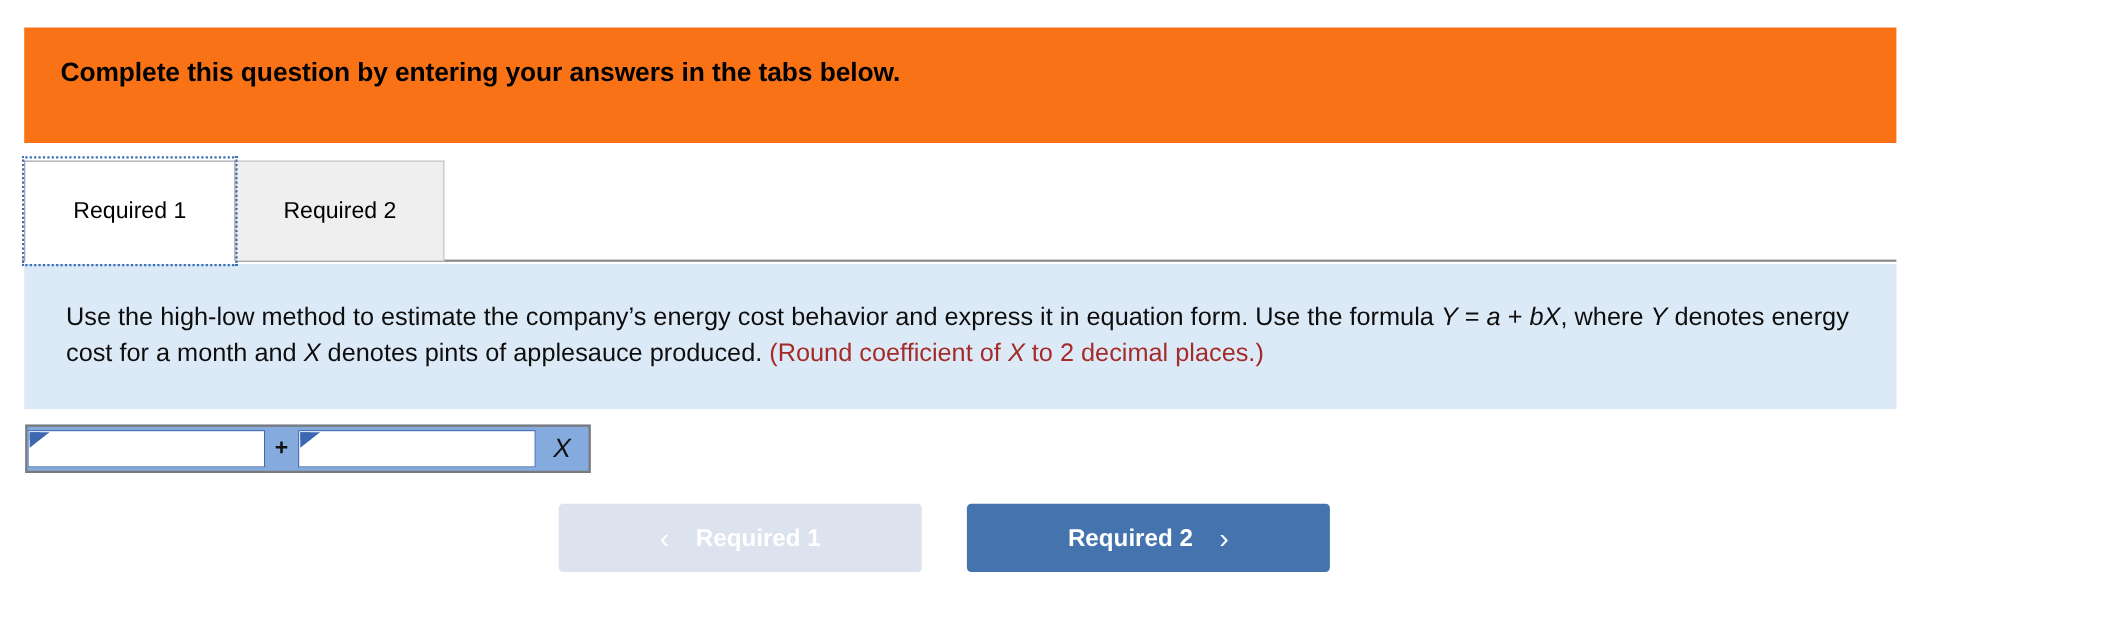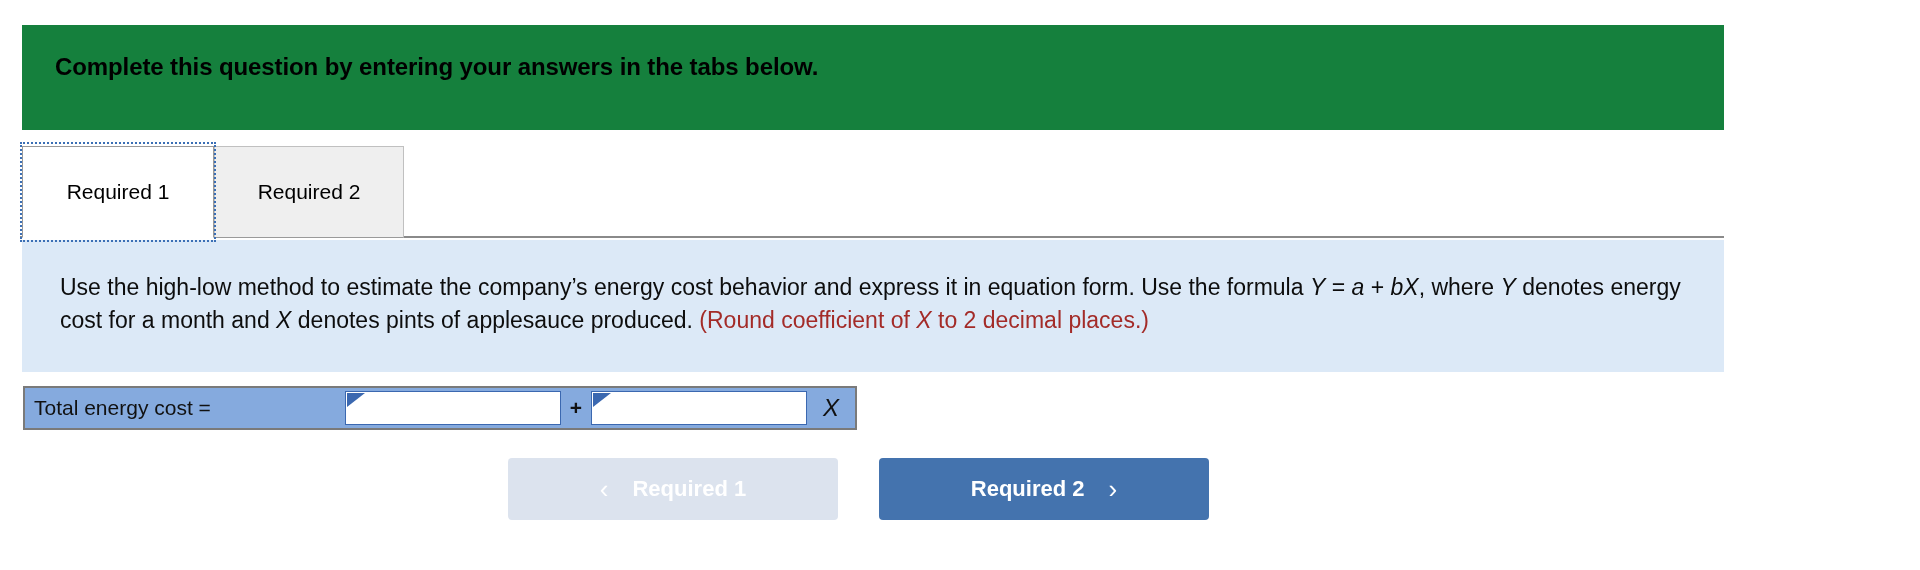--- a/index.html
+++ b/index.html
@@ -19,21 +19,21 @@
     height: 570px;
   }
 
   
   .banner {
     position: absolute;
     left: 22px;
     top: 25px;
     width: 1702px;
     height: 105px;
-    background: #15803d;
+    background: #f97316;
     box-sizing: border-box;
   }
   .banner-text {
     position: absolute;
     left: 33px;
     top: 28px;
     font-size: 24px;
     font-weight: bold;
     color: #000000;
     letter-spacing: -0.1px;
@@ -247,21 +247,20 @@
     <div class="tab tab-inactive">
       <span>Required 2</span>
     </div>
   </div>
 
   <div class="instructions">
     <p><span>Use the high-low method to estimate the company’s energy cost behavior and express it in equation form. Use the formula </span><span class="it">Y</span><span> = </span><span class="it">a</span><span> + </span><span class="it">bX</span><span>, where </span><span class="it">Y</span><span> denotes energy cost for a month and </span><span class="it">X</span><span> denotes pints of applesauce produced. </span><span class="red">(Round coefficient of </span><span class="red it">X</span><span class="red"> to 2 decimal places.)</span></p>
   </div>
 
   <div class="answer-row">
-    <div class="answer-label">Total energy cost =</div>
 
     <div class="cell-input">
       <span class="marker"></span>
       <input type="text" placeholder="" style="">
     </div>
 
     <div class="cell-op">+</div>
 
     <div class="cell-input">
       <span class="marker"></span>

